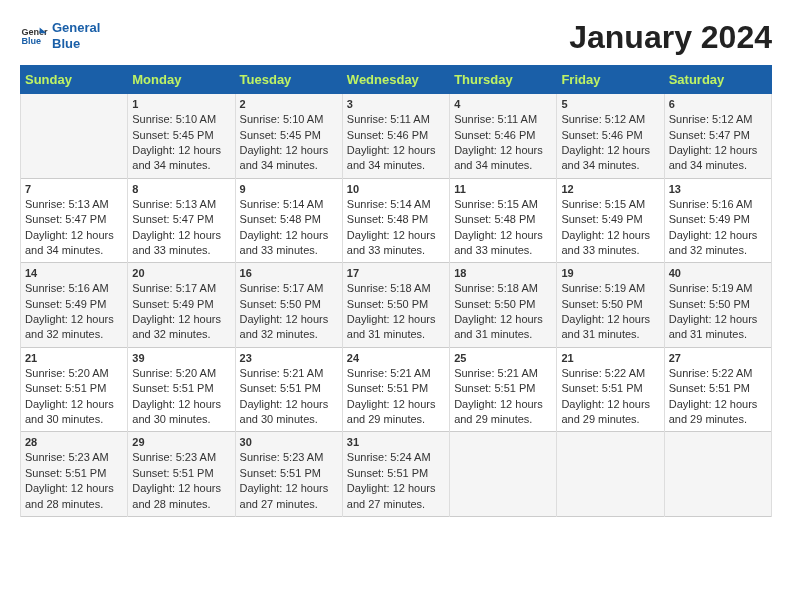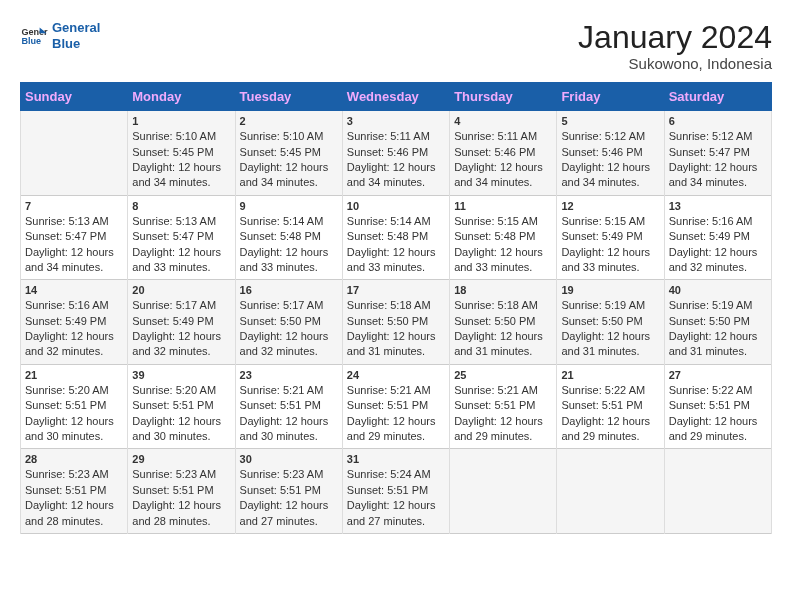--- a/index.html
+++ b/index.html
@@ -36,36 +36,36 @@
     }
     .logo-icon {
       width: 28px;
       height: 28px;
     }
     .title-block {
       text-align: right;
     }
     .month-title {
       font-size: 32px;
-      font-weight: normal;
+      font-weight: bold;
       color: #222;
       line-height: 1.1;
     }
     .subtitle {
       font-size: 15px;
       color: #444;
     }
     table {
       width: 100%;
       border-collapse: collapse;
       table-layout: fixed;
     }
     thead tr {
       background-color: #1a5fa8;
-      color: #f0abfc;
+      color: #bef264;
     }
     thead th {
       padding: 6px 4px;
       font-size: 13px;
       font-weight: bold;
       text-align: left;
       border: 1px solid #1a5fa8;
     }
     tbody tr {
       border-bottom: 1px solid #ccc;
@@ -109,21 +109,20 @@
       </svg>
       <div>
         <div class="logo-text">
           <span>General</span><br>
           <span style="color:#1a5fa8">Blue</span>
         </div>
       </div>
     </div>
     <div class="title-block">
       <div class="month-title">January 2024</div>
-      <div class="subtitle">Sukowono, Indonesia</div>
     </div>
   </div>
 
   <table>
     <thead>
       <tr>
         <th>Sunday</th>
         <th>Monday</th>
         <th>Tuesday</th>
         <th>Wednesday</th>

